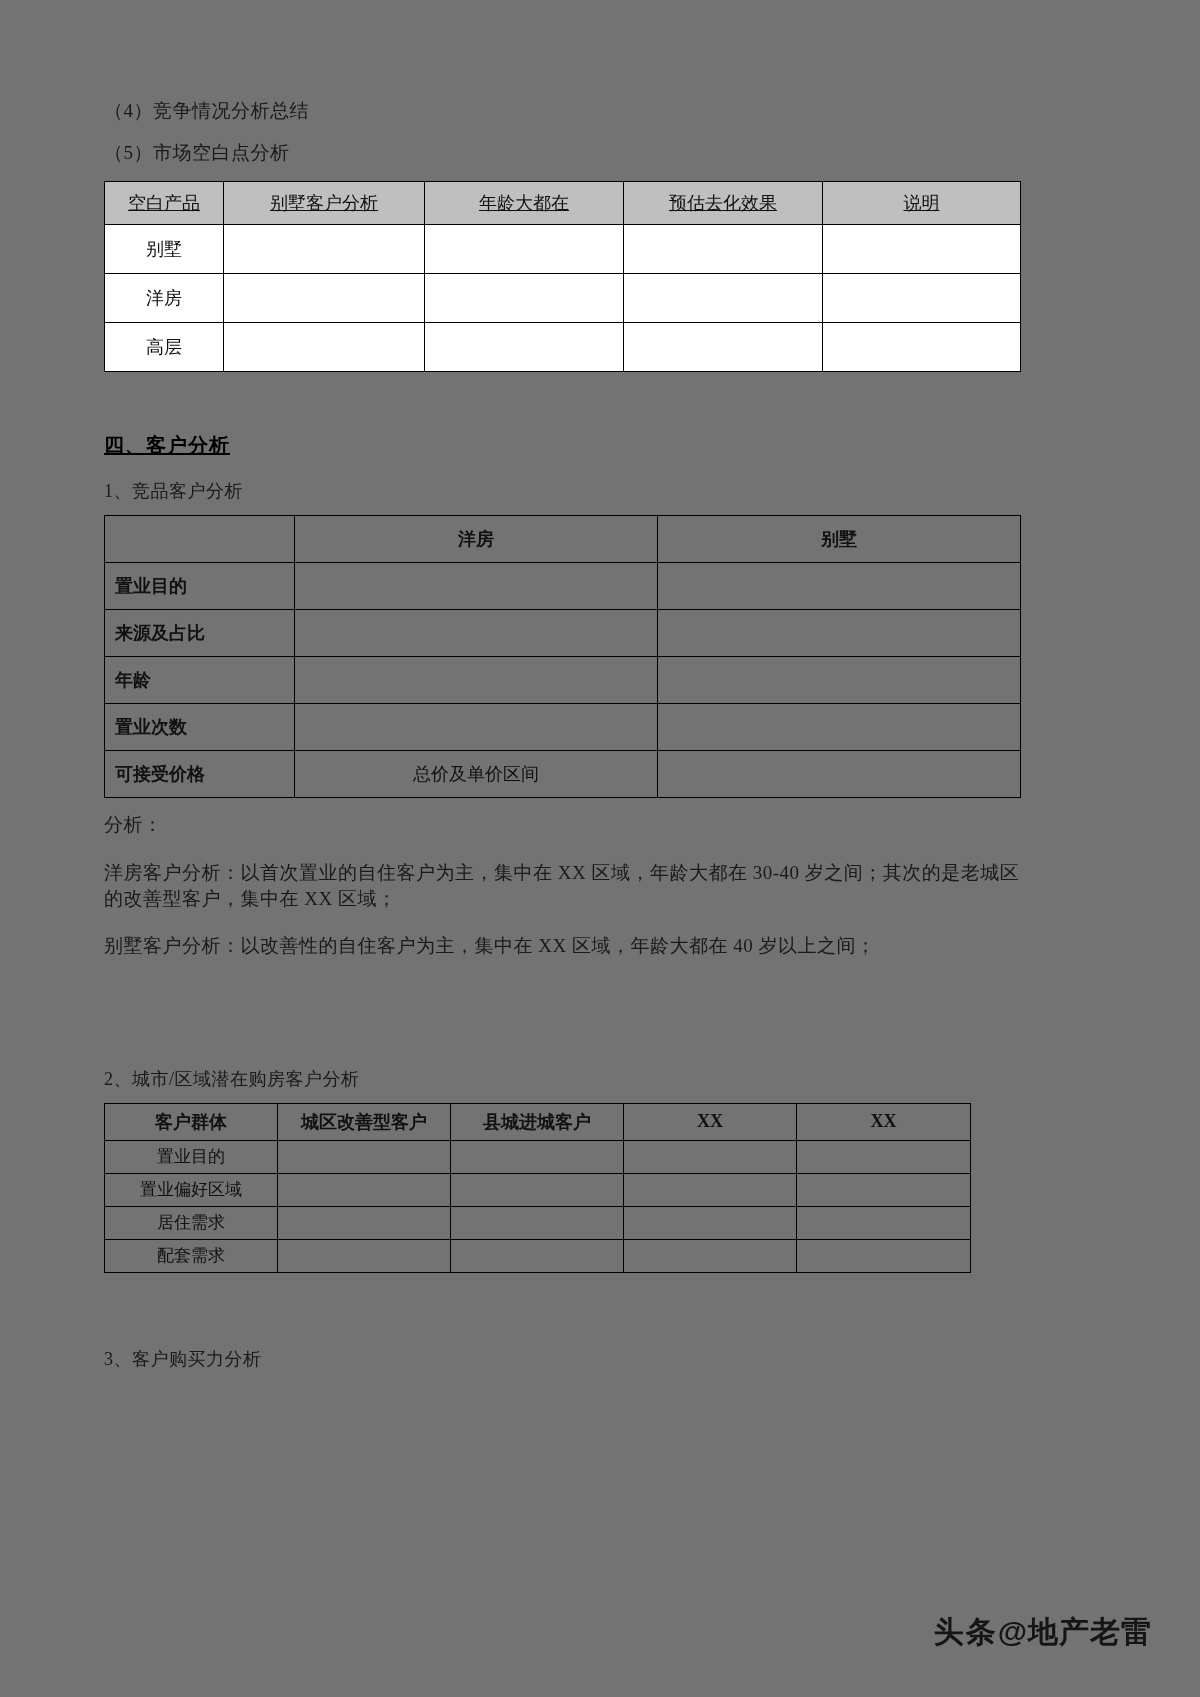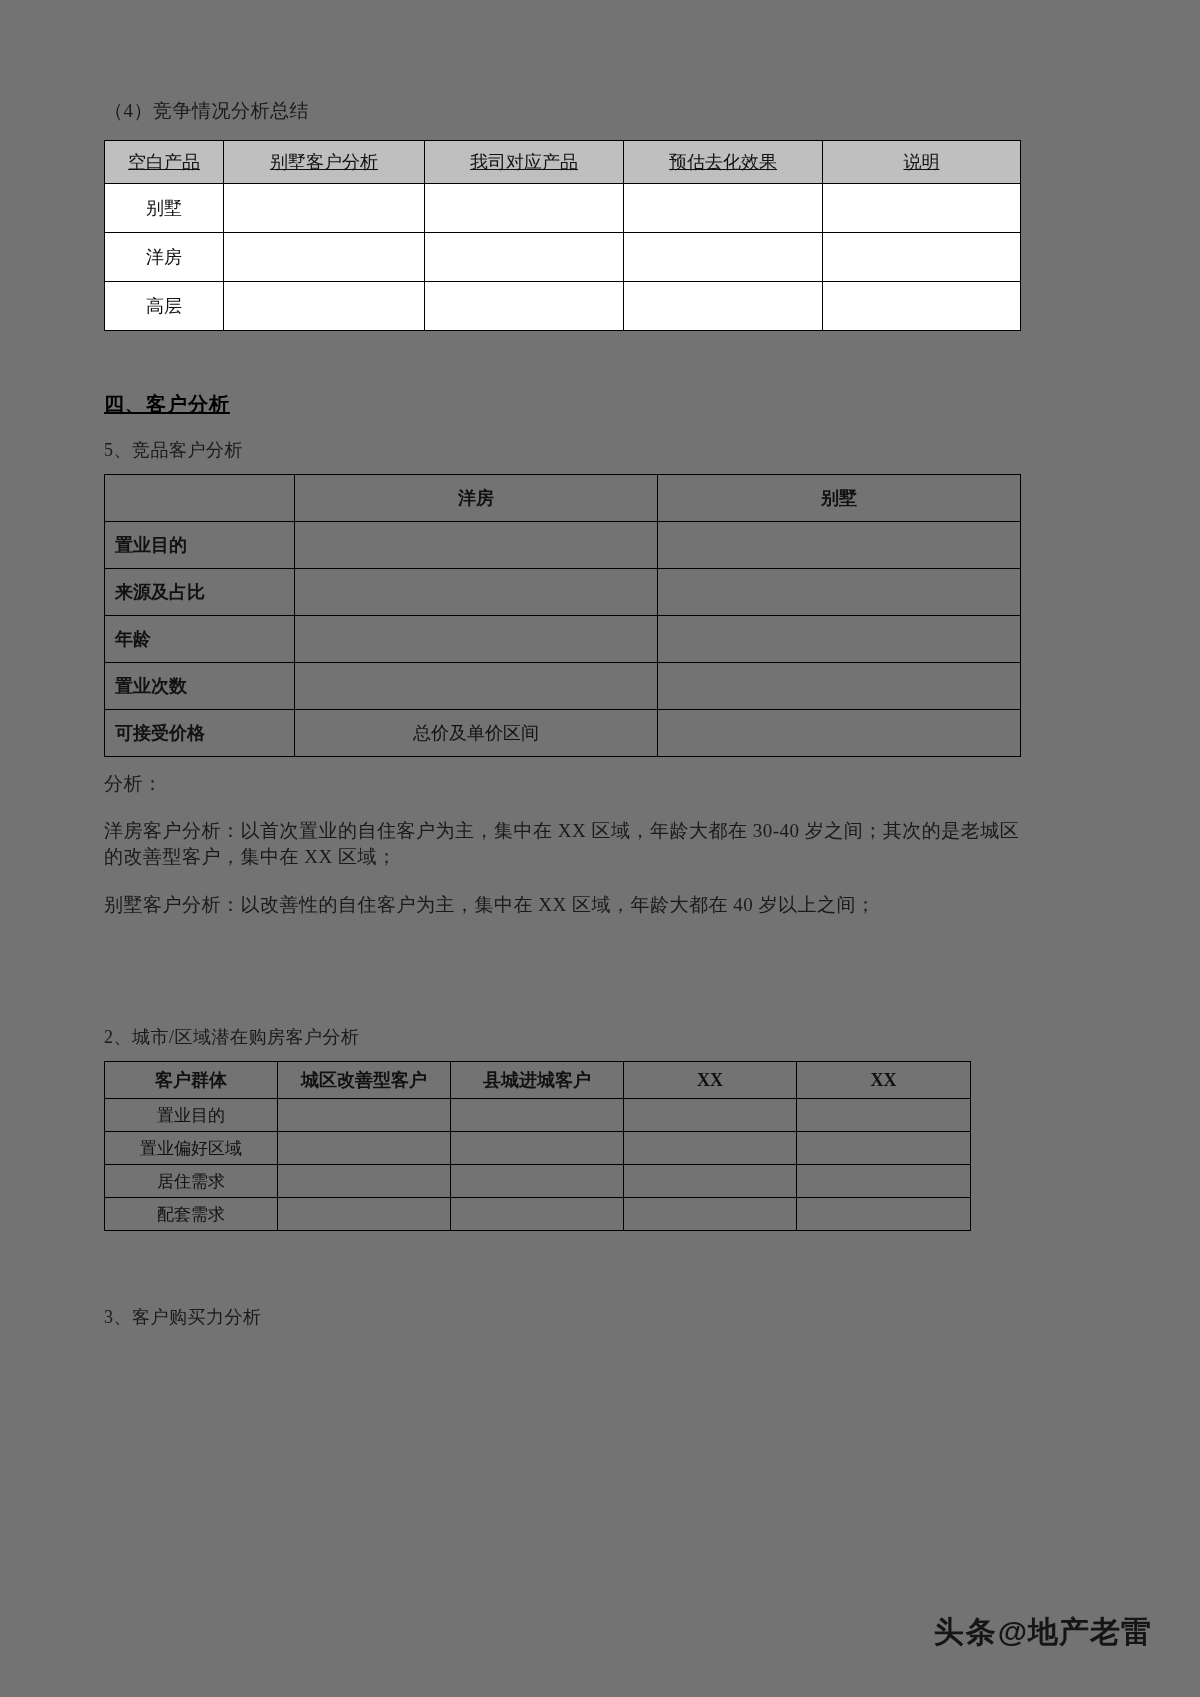--- a/index.html
+++ b/index.html
@@ -154,34 +154,35 @@
   }
 </style>
 </head>
 <body>
 
 <div class="page">
   <div class="content">
 
     <p class="para para-tight">（4）竞争情况分析总结</p>
 
+    <p class="para para-tight">（5）市场空白点分析</p>
 
     <table class="tbl-blank">
       <colgroup>
         <col style="width:119px">
         <col style="width:201px">
         <col style="width:199px">
         <col style="width:199px">
         <col style="width:198px">
       </colgroup>
       <thead>
         <tr>
           <td>空白产品</td>
           <td>别墅客户分析</td>
-          <td>我司对应产品</td>
+          <td>年龄大都在</td>
           <td>预估去化效果</td>
           <td>说明</td>
         </tr>
       </thead>
       <tbody>
         <tr>
           <td class="rowlabel">别墅</td>
           <td></td>
           <td></td>
           <td></td>
@@ -201,21 +202,21 @@
           <td></td>
           <td></td>
         </tr>
       </tbody>
     </table>
 
     <div class="spacer-xl"></div>
 
     <p class="heading">四、客户分析</p>
 
-    <p class="subheading">5、竞品客户分析</p>
+    <p class="subheading">1、竞品客户分析</p>
 
     <table class="tbl-comp">
       <colgroup>
         <col style="width:190px">
         <col style="width:363px">
         <col style="width:363px">
       </colgroup>
       <tbody>
         <tr>
           <td class="corner"></td>

